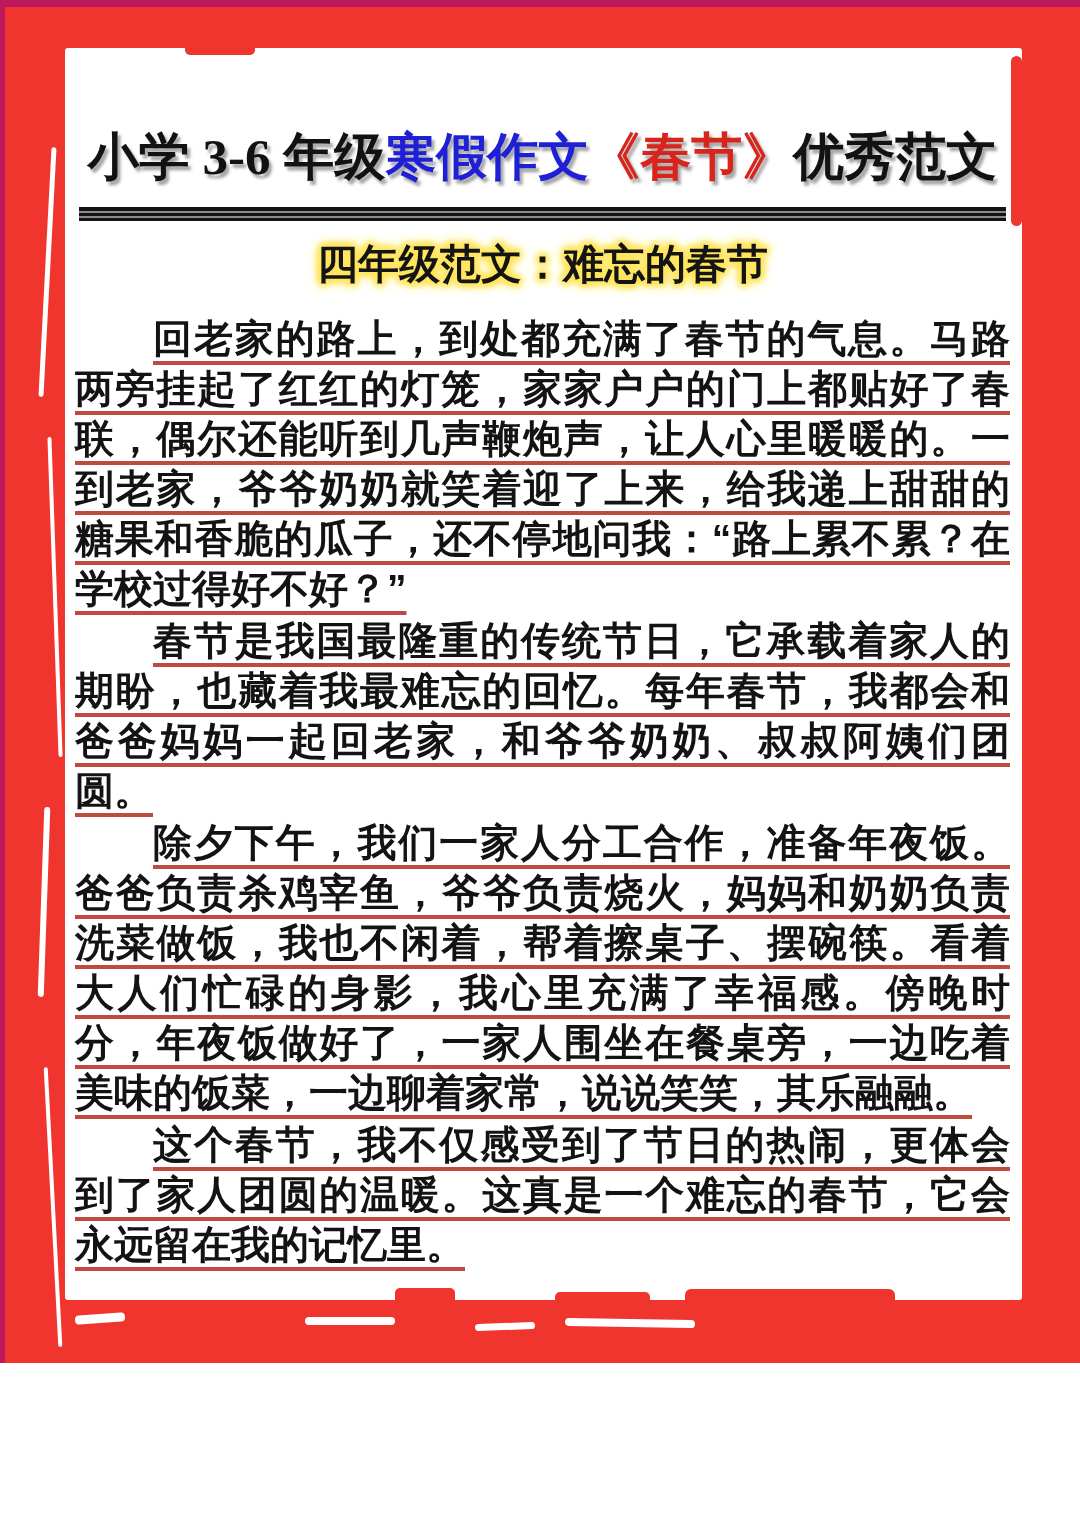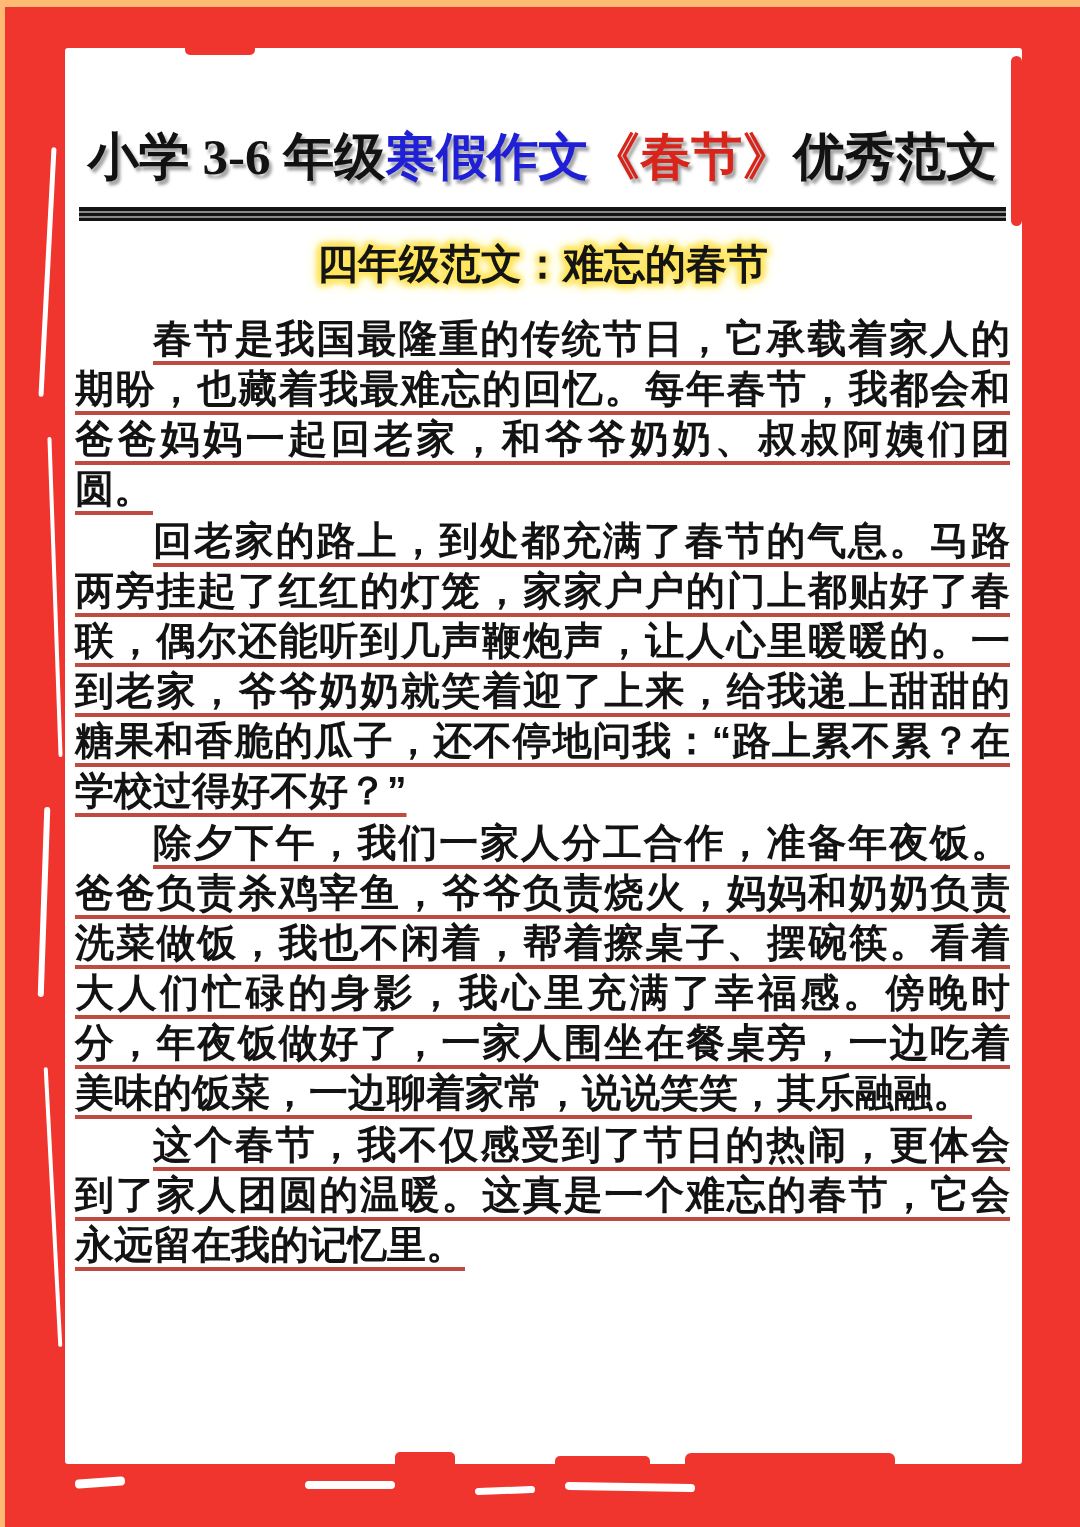--- a/index.html
+++ b/index.html
@@ -1,17 +1,17 @@
 <!DOCTYPE html>
 <html style="--frame-red: #f0352f; --underline-red: #bf4a40; --title-blue: #1f1fd6; --title-red: #d9241b; --highlight-yellow: #ffe55a; --text-black: #131313;"><head>
 <meta charset="utf-8">
 <style>
   html,body{margin:0;padding:0;background:#fff;}
   .canvas{
-    position:relative;width:1080px;height:1527px;overflow:hidden;background:#fdba74;
+    position:relative;width:1080px;height:1363px;overflow:hidden;background:#be185d;
     font-family:"Liberation Sans","DejaVu Sans",sans-serif;
   }
   .frame{
     position:absolute;left:5px;top:7px;right:0;bottom:0;
     background:var(--frame-red,#f0352f);
   }
   .content{
     position:absolute;left:60px;top:41px;right:58px;bottom:63px;
     background:#ffffff;border-radius:3px;
     padding:0 12px 0 10px;box-sizing:border-box;
@@ -94,20 +94,20 @@
       <div class="stroke red rn4"></div>
       <div class="stroke red rn5"></div>
 
       <h1 class="title"><span>小学 3-6 年级</span><span class="blue">寒假作文</span><span class="red">《春节》</span><span>优秀范文</span></h1>
 
       <div class="rule"></div>
 
       <h2 class="subtitle">四年级范文：难忘的春节</h2>
 
       <div class="essay">
+        <p>回老家的路上，到处都充满了春节的气息。马路两旁挂起了红红的灯笼，家家户户的门上都贴好了春联，偶尔还能听到几声鞭炮声，让人心里暖暖的。一到老家，爷爷奶奶就笑着迎了上来，给我递上甜甜的糖果和香脆的瓜子，还不停地问我：“路上累不累？在学校过得好不好？”</p>
         <p>春节是我国最隆重的传统节日，它承载着家人的期盼，也藏着我最难忘的回忆。每年春节，我都会和爸爸妈妈一起回老家，和爷爷奶奶、叔叔阿姨们团圆。</p>
-        <p>回老家的路上，到处都充满了春节的气息。马路两旁挂起了红红的灯笼，家家户户的门上都贴好了春联，偶尔还能听到几声鞭炮声，让人心里暖暖的。一到老家，爷爷奶奶就笑着迎了上来，给我递上甜甜的糖果和香脆的瓜子，还不停地问我：“路上累不累？在学校过得好不好？”</p>
         <p>除夕下午，我们一家人分工合作，准备年夜饭。爸爸负责杀鸡宰鱼，爷爷负责烧火，妈妈和奶奶负责洗菜做饭，我也不闲着，帮着擦桌子、摆碗筷。看着大人们忙碌的身影，我心里充满了幸福感。傍晚时分，年夜饭做好了，一家人围坐在餐桌旁，一边吃着美味的饭菜，一边聊着家常，说说笑笑，其乐融融。</p>
         <p>这个春节，我不仅感受到了节日的热闹，更体会到了家人团圆的温暖。这真是一个难忘的春节，它会永远留在我的记忆里。</p>
       </div>
     </div>
   </div>
 </div>
 
 </body></html>

